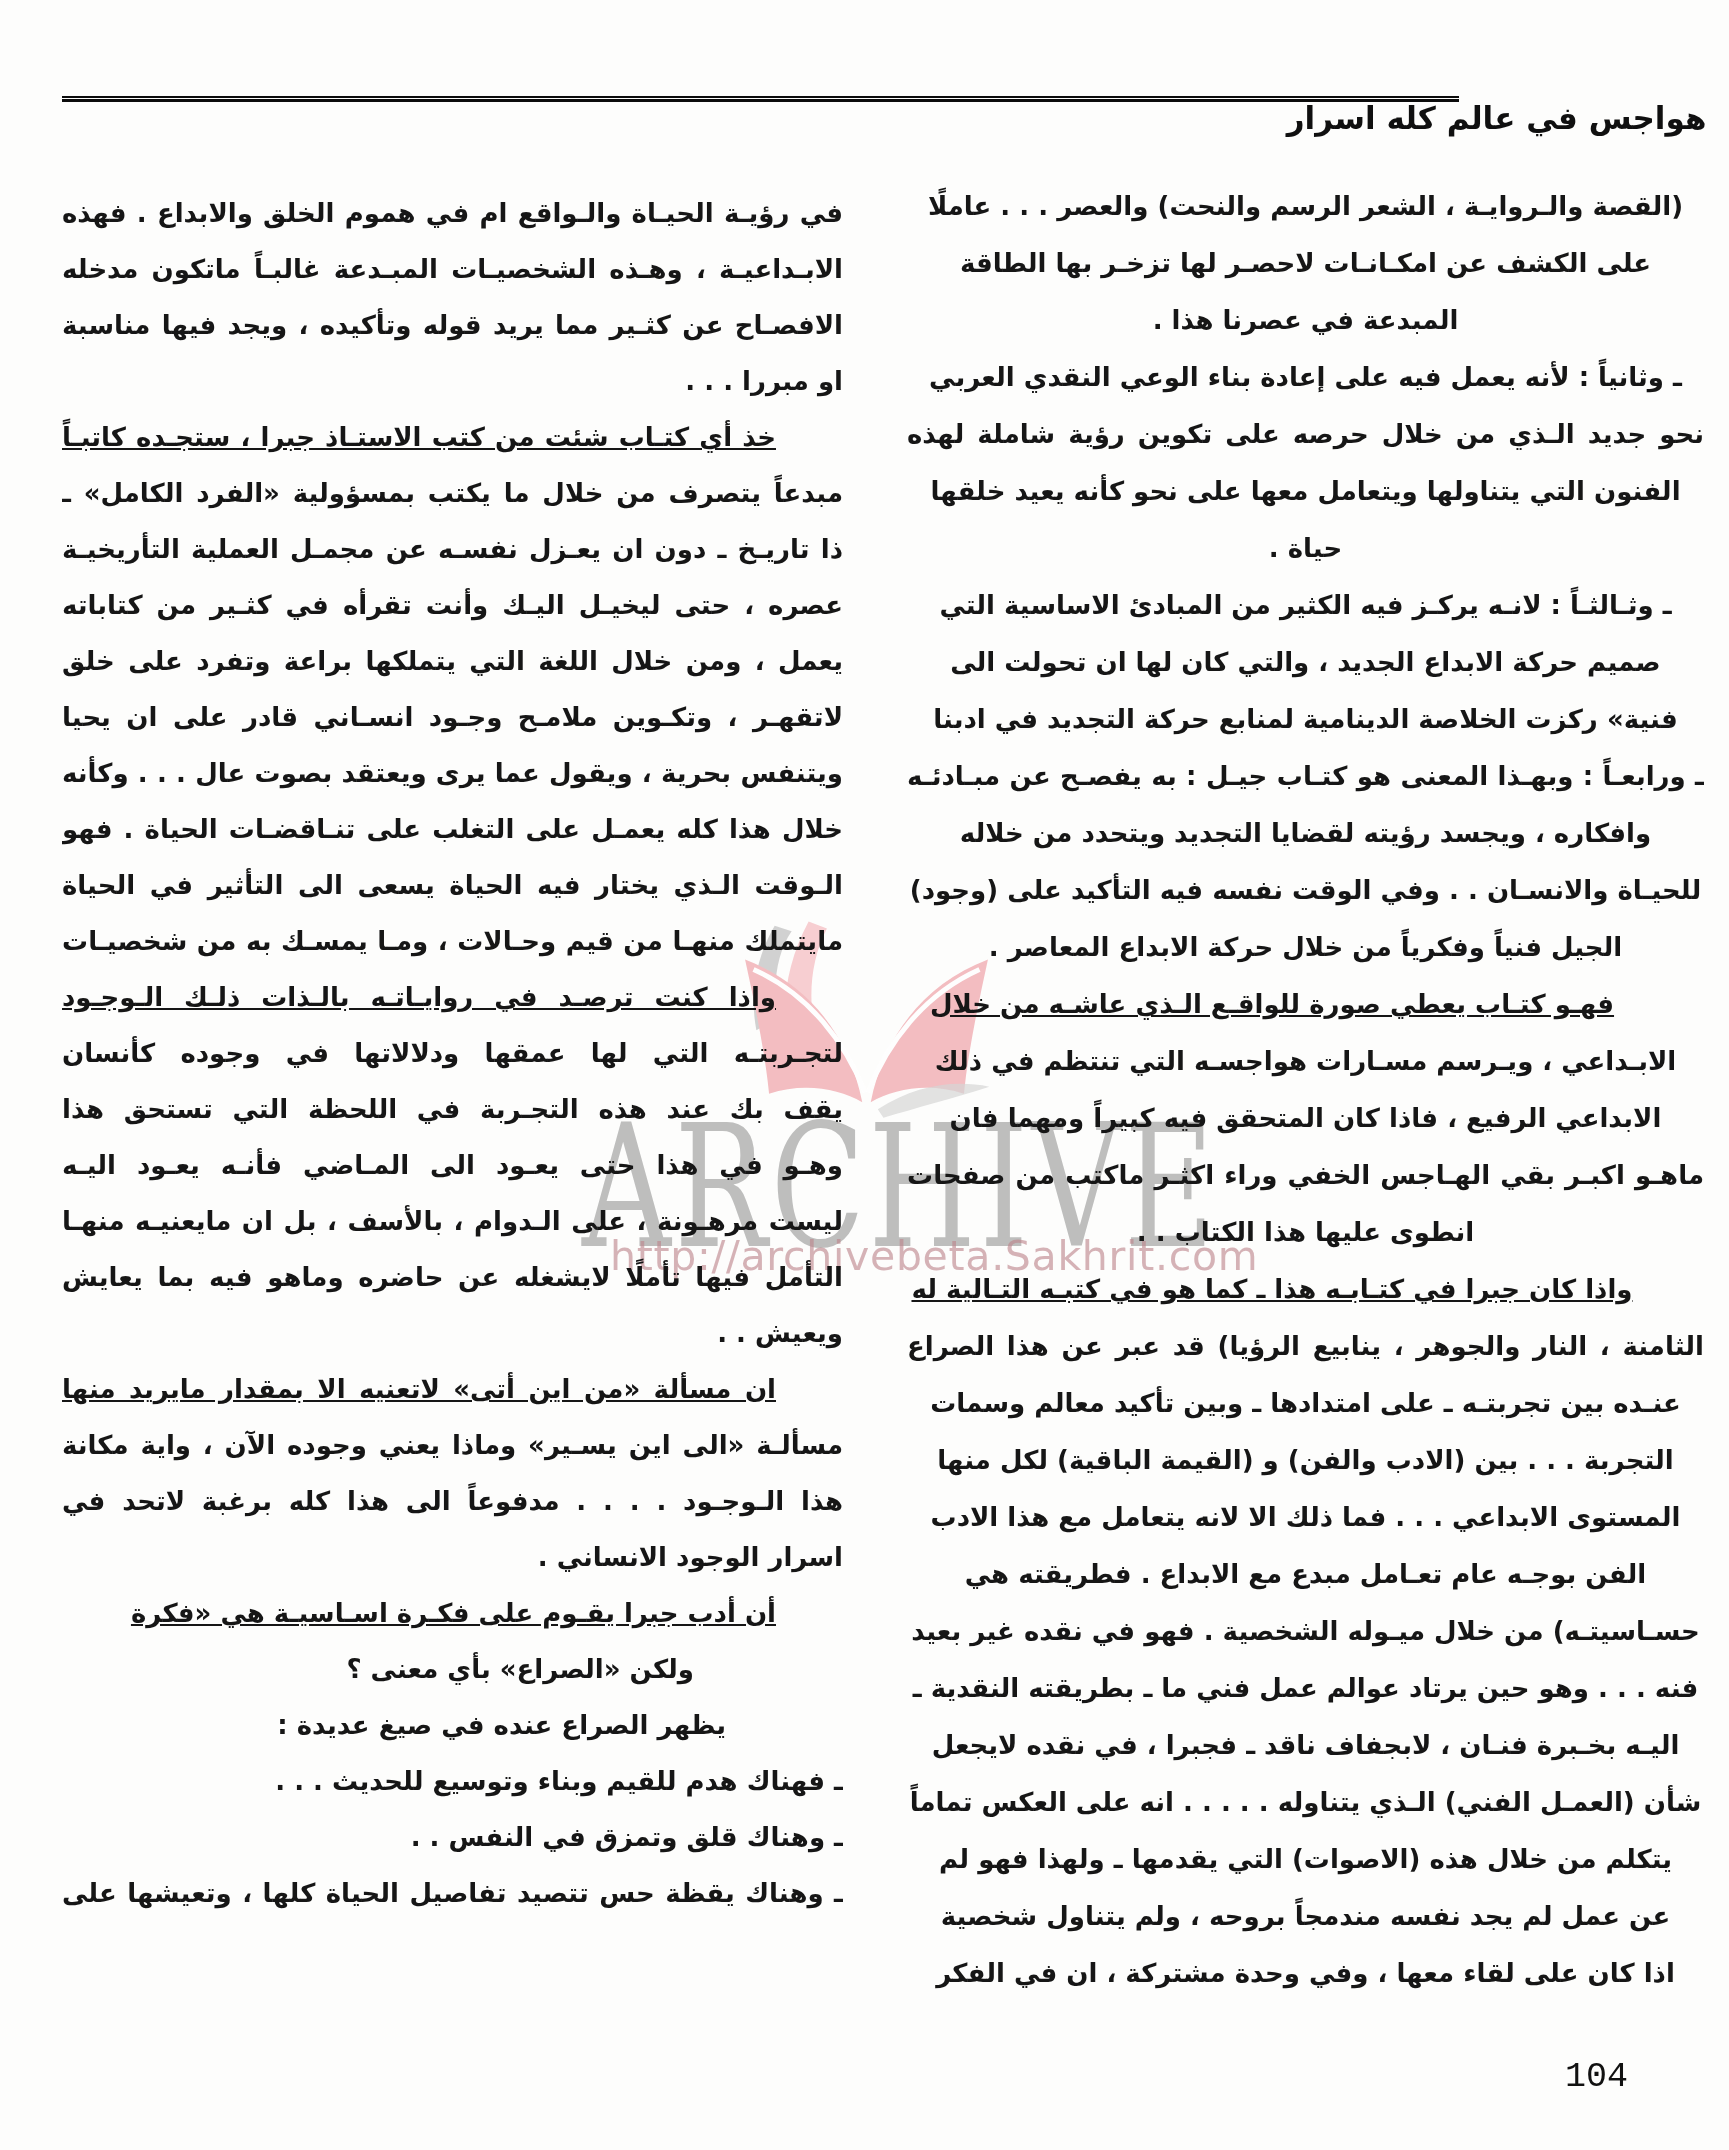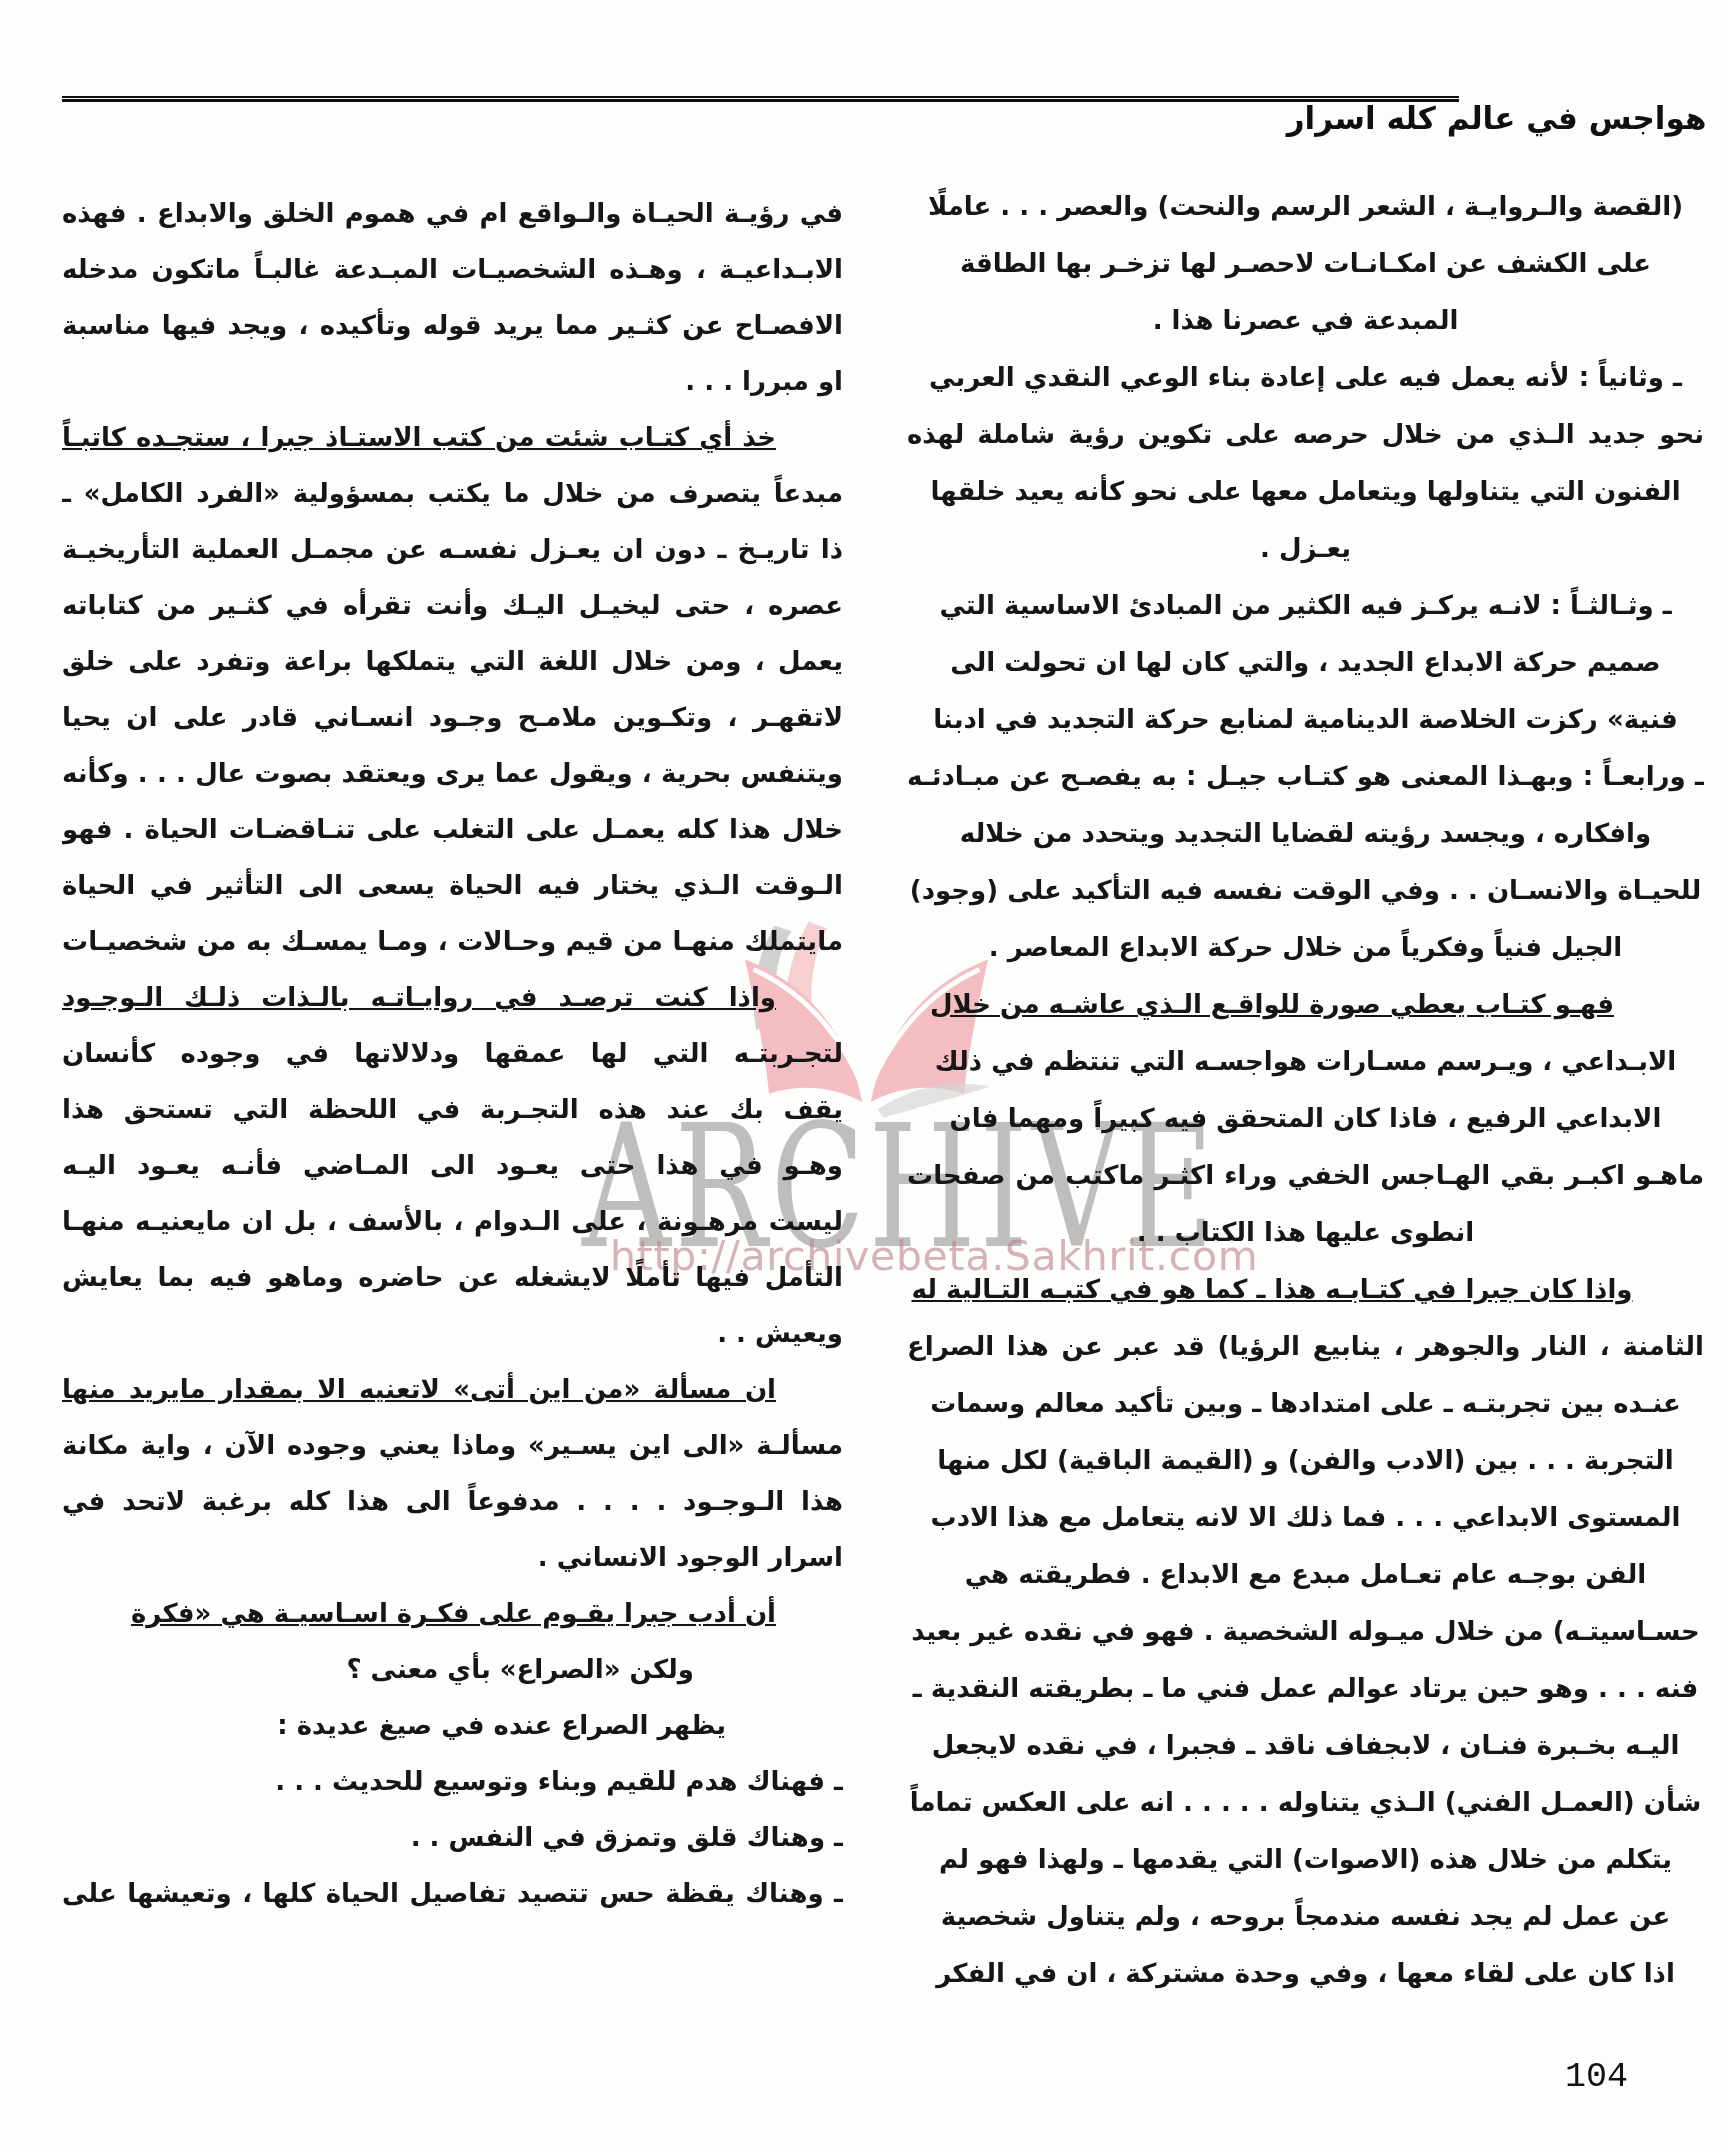--- a/index.html
+++ b/index.html
@@ -91,21 +91,21 @@
   <div class="wm wm-archive">ARCHIVE</div>
   <div class="wm wm-url">http://archivebeta.Sakhrit.com</div>
 
   <div class="col col-r">
       <div class="line just">(القصة والـروايـة ، الشعر الرسم والنحت) والعصر . . . عاملًا فيه</div>
       <div class="line just">على الكشف عن امكـانـات لاحصـر لها تزخـر بها الطاقة الانسانية</div>
       <div class="line endl">المبدعة في عصرنا هذا .</div>
       <div class="line just">ـ وثانياً : لأنه يعمل فيه على إعادة بناء الوعي النقدي العربي على</div>
       <div class="line just">نحو جديد الـذي من خلال حرصه على تكوين رؤية شاملة لهذه</div>
       <div class="line just">الفنون التي يتناولها ويتعامل معها على نحو كأنه يعيد خلقها من</div>
-      <div class="line endl">يعـزل .</div>
+      <div class="line endl">حياة .</div>
       <div class="line just">ـ وثـالثـاً : لانـه يركـز فيه الكثير من المبادئ الاساسية التي تدخل في</div>
       <div class="line just">صميم حركة الابداع الجديد ، والتي كان لها ان تحولت الى «طريقة</div>
       <div class="line just">فنية» ركزت الخلاصة الدينامية لمنابع حركة التجديد في ادبنا وفنوننا .</div>
       <div class="line just">ـ ورابعـاً : وبهـذا المعنى هو كتـاب جيـل : به يفصـح عن مبـادئـه</div>
       <div class="line just">وافكاره ، ويجسد رؤيته لقضايا التجديد ويتحدد من خلاله منظوره</div>
       <div class="line just">للحيـاة والانسـان . . وفي الوقت نفسه فيه التأكيد على (وجود) هذا</div>
       <div class="line endl">الجيل فنياً وفكرياً من خلال حركة الابداع المعاصر .</div>
       <div class="line just ind">فهـو كتـاب يعطي صورة للواقـع الـذي عاشـه من خلال فكـره</div>
       <div class="line just">الابـداعي ، ويـرسم مسـارات هواجسـه التي تنتظم في ذلك الخيط</div>
       <div class="line just">الابداعي الرفيع ، فاذا كان المتحقق فيه كبيراً ومهما فان التطلع الى</div>

